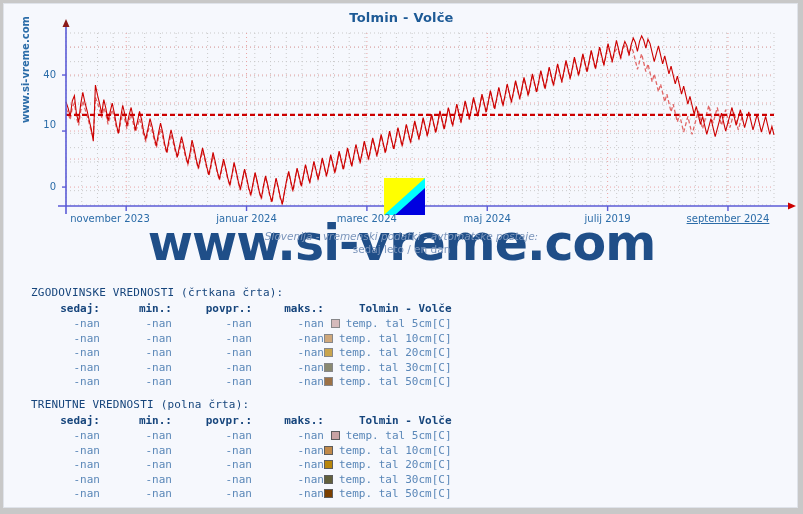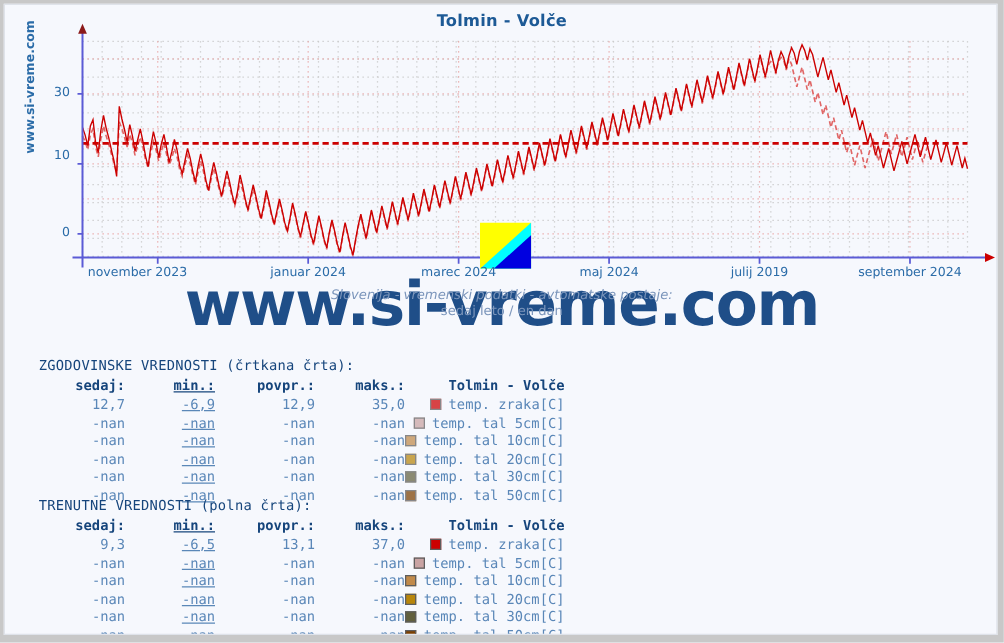--- a/index.html
+++ b/index.html
@@ -93,21 +93,21 @@
     font-weight:bold;color:#16457c;font-size:11px;
     padding:0 0 2px 0;text-align:right;
     font-family:"DejaVu Sans Mono","Liberation Mono",monospace;
   }
   table.vals td{
     color:#5a87b8;font-size:11px;text-align:right;
     padding:0;height:14.5px;line-height:14.5px;
     font-family:"DejaVu Sans Mono","Liberation Mono",monospace;
   }
   th.c0,td.c0{width:82px;}
-  th.c1,td.c1{width:72px;text-decoration:underline;}
+  th.c1,td.c1{width:72px;}
   th.c2,td.c2{width:80px;}
   th.c3,td.c3{width:72px;}
   th.c4,td.c4{text-align:left;padding-left:22px;}
   td.c4{text-align:left;padding-left:22px;color:#5a87b8;white-space:nowrap;}
   .swatch{
     display:inline-block;width:9px;height:9px;
     margin-right:6px;position:relative;top:1px;
     border:1px solid #5d5d5d;
     box-sizing:border-box;
   }
@@ -214,27 +214,27 @@
       </svg>
     <div id="flag">
       <svg width="41" height="37" viewBox="0 0 41 37">
         <rect x="0" y="0" width="41" height="37" fill="#ffff00"></rect>
         <polygon points="41,0 41,37 0,37" fill="#00ffff"></polygon>
         <polygon points="41,10 41,37 11,37" fill="#0000e0"></polygon>
       </svg>
     </div>
   <div class="ylab" style="left: 26px; top: 177.072px;">0</div>
       <div class="ylab" style="left: 26px; top: 115px;">10</div>
-      <div class="ylab" style="left: 26px; top: 65.0195px;">30</div>
+      <div class="ylab" style="left: 26px; top: 65.0195px;">40</div>
       <div class="xlab" style="left: 51px; width: 110px; top: 209px;">november 2023</div>
       <div class="xlab" style="left: 187.54px; width: 110px; top: 209px;">januar 2024</div>
       <div class="xlab" style="left: 307.9px; width: 110px; top: 209px;">marec 2024</div>
       <div class="xlab" style="left: 428.26px; width: 110px; top: 209px;">maj 2024</div>
       <div class="xlab" style="left: 548.62px; width: 110px; top: 209px;">julij 2019</div>
-      <div class="xlab" style="left: 668.98px; width: 110px; top: 209px;">september 2024</div>
+      <div class="xlab" style="left: 668.98px; width: 110px; top: 209px; text-decoration: underline;">september 2024</div>
     </div>
 
   <div id="bigwm">www.si-vreme.com</div>
 
   <div class="cap" id="cap1">Slovenija - vremenski podatki - avtomatske postaje:</div>
   <div class="cap" id="cap2">sedaj leto / en dan</div>
 
   <div class="tblblock" id="blk1">
     <div class="blktitle">ZGODOVINSKE VREDNOSTI (črtkana črta):</div>
     <table class="vals">
@@ -242,27 +242,20 @@
           <tr>
         <th class="c0">sedaj:</th>
         <th class="c1">min.:</th>
         <th class="c2">povpr.:</th>
         <th class="c3">maks.:</th>
         <th class="c4">Tolmin - Volče</th>
       </tr>
         </thead>
       <tbody>
           <tr>
-            <td class="c0">12,7</td>
-            <td class="c1">-6,9</td>
-            <td class="c2">12,9</td>
-            <td class="c3">35,0</td>
-            <td class="c4"><span class="swatch dash" style="background: rgb(204, 0, 0);"></span><span>temp. zraka[C]</span></td>
-          </tr>
-          <tr>
             <td class="c0">-nan</td>
             <td class="c1">-nan</td>
             <td class="c2">-nan</td>
             <td class="c3">-nan</td>
             <td class="c4"><span class="swatch dash" style="background: rgb(201, 163, 163);"></span><span>temp. tal  5cm[C]</span></td>
           </tr>
           <tr>
             <td class="c0">-nan</td>
             <td class="c1">-nan</td>
             <td class="c2">-nan</td>
@@ -301,27 +294,20 @@
           <tr>
         <th class="c0">sedaj:</th>
         <th class="c1">min.:</th>
         <th class="c2">povpr.:</th>
         <th class="c3">maks.:</th>
         <th class="c4">Tolmin - Volče</th>
       </tr>
         </thead>
       <tbody>
           <tr>
-            <td class="c0">9,3</td>
-            <td class="c1">-6,5</td>
-            <td class="c2">13,1</td>
-            <td class="c3">37,0</td>
-            <td class="c4"><span class="swatch" style="background: rgb(204, 0, 0);"></span><span>temp. zraka[C]</span></td>
-          </tr>
-          <tr>
             <td class="c0">-nan</td>
             <td class="c1">-nan</td>
             <td class="c2">-nan</td>
             <td class="c3">-nan</td>
             <td class="c4"><span class="swatch" style="background: rgb(201, 163, 163);"></span><span>temp. tal  5cm[C]</span></td>
           </tr>
           <tr>
             <td class="c0">-nan</td>
             <td class="c1">-nan</td>
             <td class="c2">-nan</td>

